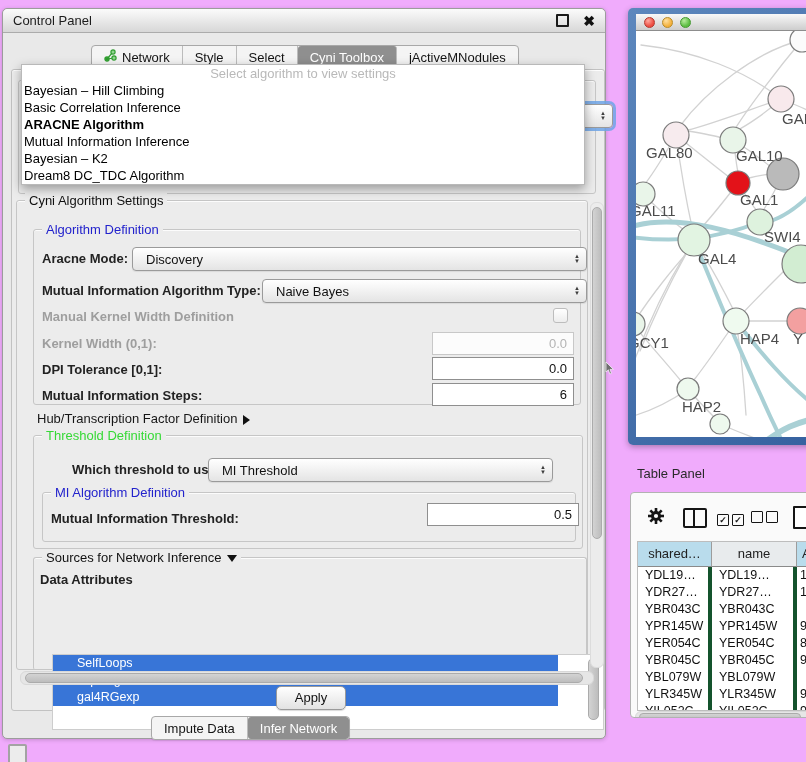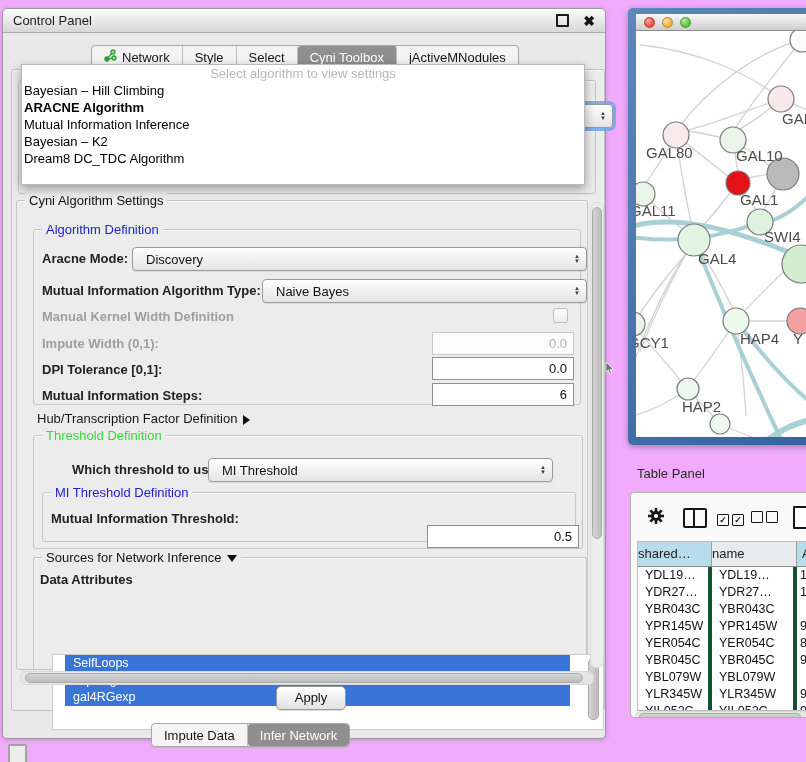--- a/index.html
+++ b/index.html
@@ -19,21 +19,21 @@
 
   
   .tabstrip{position:absolute;display:flex;align-items:stretch;height:22px;
     border:1px solid #a8a8a8;border-radius:4px;background:#f4f4f4;overflow:hidden;
     box-shadow:0 1px 1px rgba(0,0,0,.08);}
   .tab{display:flex;align-items:center;gap:5px;padding:0 12px;font-size:13px;color:#141414;
     border-right:1px solid #bcbcbc;background:transparent;white-space:nowrap;}
   .tab:last-child{border-right:none;}
   .tab.selected{background:var(--tab-selected,#8f8f8f);color:#fff;border-radius:3px;}
   #top-tabs{left:88px;top:36px;}
-  #bottom-tabs{left:148px;top:707px;margin-top:7px;}
+  #bottom-tabs{left:148px;top:707px;}
 
   
   .content-panel{position:absolute;left:8px;top:60px;width:592px;height:640px;
     background:#ececec;border:1px solid #c2c2c2;border-radius:3px;
     box-shadow:inset 0 1px 0 #fdfdfd;text-decoration:underline;}
 
   
   .groupbox{position:absolute;border:1px solid #c6c6c6;border-radius:3px;
     box-shadow:inset 0 1px 0 rgba(255,255,255,.85);}
   .grouptitle{position:absolute;top:-8px;left:8px;background:#ececec;padding:0 4px;font-size:13px;color:#111;white-space:nowrap;}
@@ -63,21 +63,21 @@
   .popup{position:absolute;left:18px;top:55px;width:562px;height:119px;background:#fff;
     border:1px solid #b9b9b9;box-shadow:0 4px 10px rgba(0,0,0,.35);z-index:50;}
   .popup-hint{height:16px;line-height:16px;text-align:center;color:#b9b9b9;font-size:13px;margin-top:1px;}
   .popup-item{height:17px;line-height:17px;padding-left:2px;font-size:13px;color:#000;white-space:nowrap;}
   .popup-item.bold{font-weight:bold;}
 
   
   .attr-list{position:absolute;left:40px;top:584px;width:550px;height:74px;background:#fff;
     border:1px solid #cdcdcd;overflow:hidden;}
   .attr-item{width:505px;height:17px;line-height:17px;background:var(--selection-blue,#3875d7);
-    color:#fff;font-size:12.5px;padding-left:8px;box-sizing:border-box;margin-left:12px;}
+    color:#fff;font-size:12.5px;padding-left:24px;box-sizing:border-box;}
 
   
   .vtrack{position:absolute;background:#ececec;border:1px solid #dcdcdc;border-radius:6px;}
   .vthumb{position:absolute;background:linear-gradient(90deg,#d3d3d3,#bdbdbd);border:1px solid #ababab;border-radius:5px;}
   .htrack{position:absolute;background:#e6e6e6;border:1px solid #d8d8d8;border-radius:6px;}
   .hthumb{position:absolute;background:linear-gradient(#d3d3d3,#bdbdbd);border:1px solid #ababab;border-radius:5px;}
 
   .btn{position:absolute;border:1px solid #9a9a9a;border-radius:5px;
     background:linear-gradient(#ffffff,#e2e2e2);font-size:13px;color:#111;text-align:center;
     box-shadow:0 1px 1px rgba(0,0,0,.15);}
@@ -107,21 +107,21 @@
   .tp-toolbar{position:absolute;left:0;top:0;right:0;height:44px;}
   .icon-cols{position:absolute;width:20px;height:16px;border:2px solid #151515;border-radius:2px;}
   .icon-cols:before{content:"";position:absolute;left:8px;top:0;bottom:0;width:2px;background:#151515;}
   .cb{display:inline-block;width:10px;height:10px;border:1.5px solid #151515;border-radius:1px;
     font-size:9px;line-height:10px;text-align:center;color:#151515;font-weight:bold;margin-right:3px;}
   .icon-doc{position:absolute;width:15px;height:19px;border:2px solid #151515;border-radius:1px;background:#fff;}
 
   .tbl{position:absolute;left:6px;top:48px;width:260px;height:168px;overflow:hidden;
     background:#fff;border:1px solid #bdbdbd;}
   .tr,.thr{display:grid;grid-template-columns:74px 85px 90px;}
-  .th{height:24px;line-height:24px;font-size:13px;color:#222;
+  .th{height:24px;line-height:24px;text-align:center;font-size:13px;color:#222;
     border-right:1px solid #9c9c9c;border-bottom:1px solid #8a8a8a;background:#e8ebed;white-space:nowrap;overflow:hidden;}
   .th.blue{background:var(--header-blue,#b9dcec);}
   .th.left{text-align:left;padding-left:5px;}
   .td{height:17px;line-height:17px;font-size:12.5px;color:#111;padding-left:7px;
     border-right:4px solid #14532d;white-space:nowrap;overflow:hidden;}
   .td.num{padding-left:3px;}
 
   .mini-icon{position:absolute;left:8px;top:744px;width:15px;height:22px;border:2px solid #a3a3a3;
     background:#ececec;border-radius:2px;}
   .cursor{position:absolute;left:605px;top:362px;z-index:90;}
@@ -190,21 +190,21 @@
 
           <span class="lbl" style="left:8px;top:53px;">Mutual Information Algorithm Type:</span>
           <div class="combo" style="left:228px;top:49px;width:310px;">
             <span>Naive Bayes</span>
             <span class="arrows">▲<br>▼</span>
           </div>
 
           <span class="lbl dim" style="left:8px;top:79px;">Manual Kernel Width Definition</span>
           <span class="checkbox" style="left:519px;top:78px;"></span>
 
-          <span class="lbl dim" style="left:8px;top:106px;">Impute Width (0,1):</span>
+          <span class="lbl dim" style="left:8px;top:106px;">Kernel Width (0,1):</span>
           <div class="field dim" style="left:398px;top:102px;width:128px;">0.0</div>
 
           <span class="lbl" style="left:8px;top:132px;">DPI Tolerance [0,1]:</span>
           <div class="field" style="left:398px;top:127px;width:128px;">0.0</div>
 
           <span class="lbl" style="left:8px;top:158px;">Mutual Information Steps:</span>
           <div class="field" style="left:398px;top:153px;width:128px;">6</div>
         </div>
 
         <div style="position:absolute;left:20px;top:210px;font-size:13px;color:#161616;">
@@ -214,23 +214,23 @@
         <div class="groupbox" style="left:16px;top:234px;width:548px;height:112px;">
           <span class="grouptitle t-green">Threshold Definition</span>
 
           <span class="lbl" style="left:38px;top:26px;">Which threshold to use:</span>
           <div class="combo" style="left:174px;top:22px;width:330px;">
             <span>MI Threshold</span>
             <span class="arrows">▲<br>▼</span>
           </div>
 
           <div class="groupbox" style="left:8px;top:56px;width:532px;height:48px;">
-            <span class="grouptitle t-blue">MI Threshold Definition</span>
+            <span class="grouptitle t-blue">MI Algorithm Definition</span>
             <span class="lbl" style="left:8px;top:18px;">Mutual Information Threshold:</span>
-            <div class="field" style="left:384px;top:32px;width:138px;">0.5</div>
+            <div class="field" style="left:384px;top:10px;width:138px;">0.5</div>
           </div>
         </div>
 
         <div class="groupbox" style="left:16px;top:356px;width:552px;height:112px;border-bottom:none;">
           <span class="grouptitle"><span>Sources for Network Inference</span><span class="tri tri-down"></span></span>
           <span class="lbl" style="left:6px;top:14px;">Data Attributes</span>
         </div>
       </div>
 
       <div class="attr-list" id="attr-list">
@@ -256,20 +256,21 @@
         </div>
         <div class="tab selected">
           <span>Infer Network</span>
         </div>
       </div>
 
     <div class="popup">
       <div class="popup-hint">Select algorithm to view settings</div>
       <div id="popup-items">
           <div class="popup-item">Bayesian – Hill Climbing</div>
+          <div class="popup-item">Basic Correlation Inference</div>
           <div class="popup-item bold">ARACNE Algorithm</div>
           <div class="popup-item">Mutual Information Inference</div>
           <div class="popup-item">Bayesian – K2</div>
           <div class="popup-item">Dream8 DC_TDC Algorithm</div>
         </div>
     </div>
   </div>
 
   <div class="net-frame">
     <div class="net-window">

